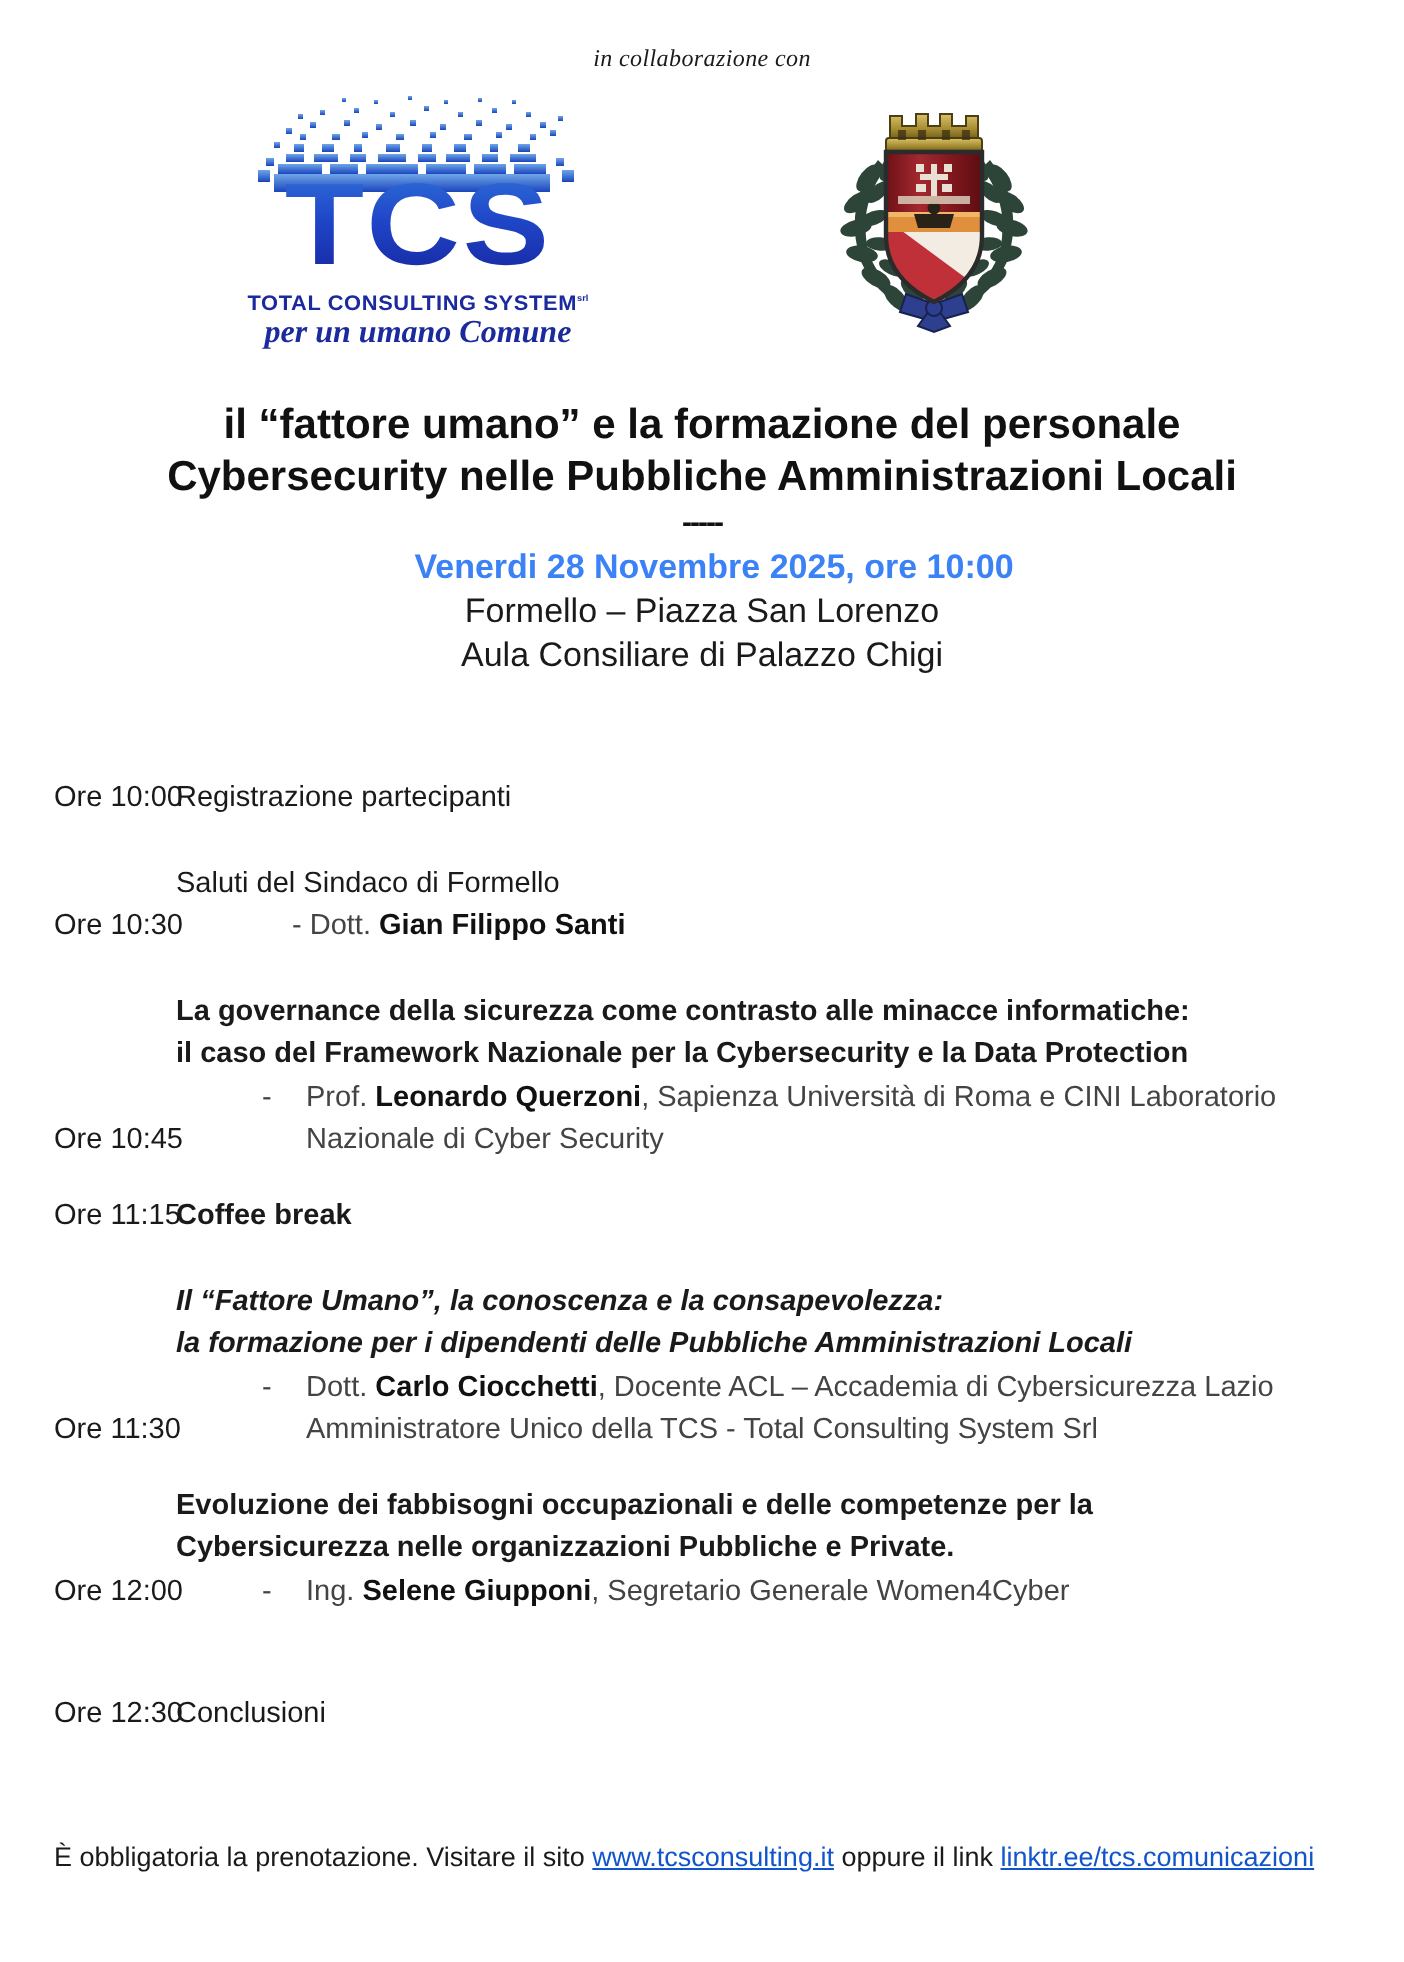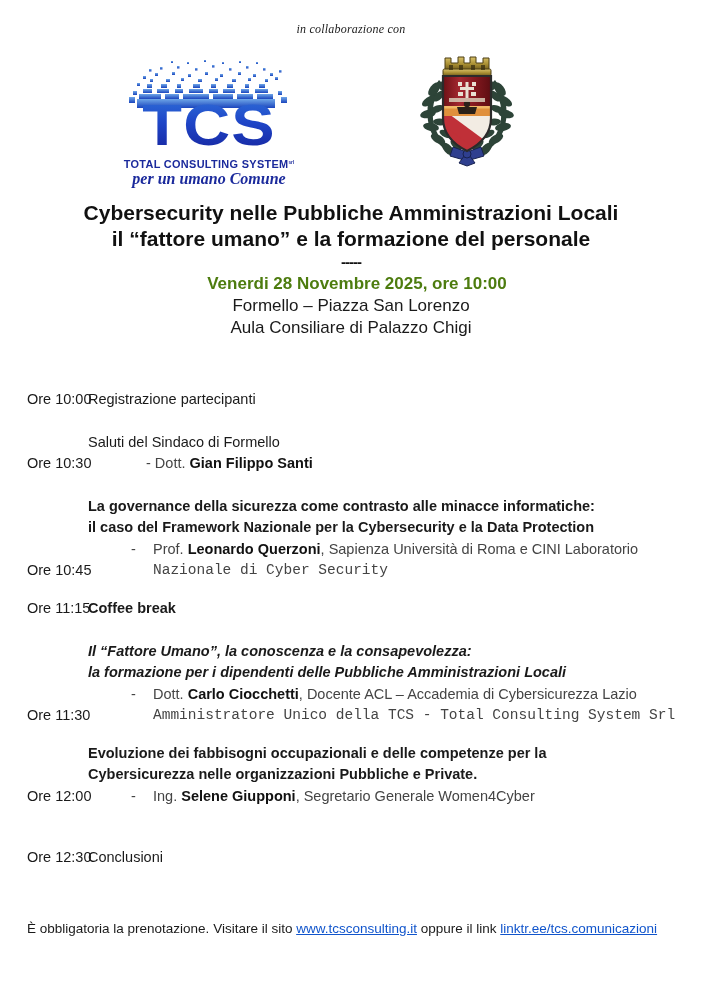--- a/index.html
+++ b/index.html
@@ -35,21 +35,21 @@
     top: 44px;
     left: 0;
     width: 702px;
     height: 130px;
   }
 
   
   .tcs-logo {
     position: absolute;
     left: 119px;
-    top: 14px;
+    top: 2px;
     width: 180px;
     height: 128px;
   }
   .tcs-pixels {
     position: absolute;
     left: 0; top: 0;
     width: 180px; height: 50px;
   }
   .tcs-word {
     position: absolute;
@@ -129,21 +129,21 @@
     font-size: 15px;
     line-height: 20px;
     color: #111111;
     letter-spacing: -1px;
   }
   .date-line {
     font-family: "Liberation Sans", sans-serif;
     font-weight: bold;
     font-size: 17px;
     line-height: 23px;
-    color: #4d7c0f;
+    color: #3b82f6;
     padding-left: 12px;
   }
   .place-line {
     font-family: "Liberation Sans", sans-serif;
     font-size: 17px;
     line-height: 22px;
     color: #1a1a1a;
   }
 
   
@@ -203,21 +203,20 @@
   .speaker-row .stext {
     flex: 1 1 auto;
     padding-left: 22px;
   }
   .speaker-row .stext b { color: #111111; font-weight: bold; }
   .speaker-plain {
     padding-left: 65px;
     font-size: 14.5px;
     line-height: 21px;
     color: #444444;
-    font-family: Liberation Mono, monospace;
   }
   .speaker-inline {
     padding-left: 58px;
     font-size: 14.5px;
     line-height: 21px;
     color: #444444;
   }
   .speaker-inline b { color: #111111; font-weight: bold; }
 
   .gap-sm { height: 17px; }
@@ -421,22 +420,22 @@
           <rect x="69" y="38" width="4" height="4"></rect>
         </g>
         <rect x="46" y="54" width="36" height="4" fill="#d8cdb8" opacity=".85"></rect>
       </g>
       <path d="M40 32 L88 32 L88 74 Q88 95 64 107 Q40 95 40 74 Z" fill="none" stroke="#2b2b2b" stroke-width="2.2"></path>
     </g>
   </svg>
 </div>
 
 <div class="title-block">
+  <div class="title-line">il “fattore umano” e la formazione del personale</div>
   <div class="title-line">Cybersecurity nelle Pubbliche Amministrazioni Locali</div>
-  <div class="title-line">il “fattore umano” e la formazione del personale</div>
   <div class="title-sep">-----</div>
   <div class="date-line">Venerdi 28 Novembre 2025, ore 10:00</div>
   <div class="place-line">Formello – Piazza San Lorenzo</div>
   <div class="place-line">Aula Consiliare di Palazzo Chigi</div>
 </div>
 
 <div class="agenda">
     <div class="agenda-item">
       <div class="agenda-row">
         <div class="time-cell">Ore 10:00</div>

